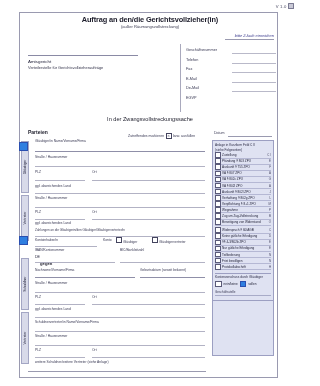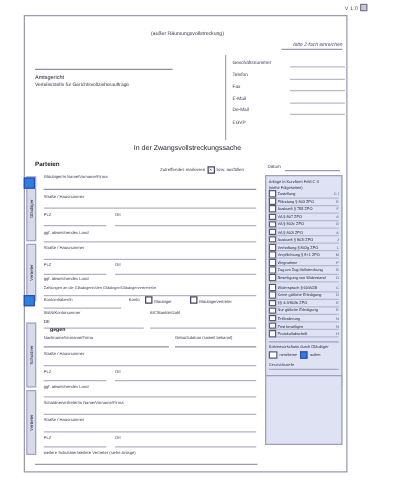--- a/index.html
+++ b/index.html
@@ -107,20 +107,21 @@
 
 <div class="page">
 
   <div class="version">
     <span>V 1.0</span>
     <span class="vbox"></span>
   </div>
 
   <div class="frame"></div>
 
+  <div class="title">Auftrag an den/die Gerichtsvollzieher(in)</div>
   <div class="subtitle">(außer Räumungsvollstreckung)</div>
   <div class="einreichen">bitte 2-fach einreichen</div>
 
   <div class="addr-line"></div>
   <div class="addr">
     <div>Amtsgericht</div>
     <div class="l2">Verteilerstelle für Gerichtsvollzieheraufträge</div>
   </div>
 
   <div class="vsep"></div>

